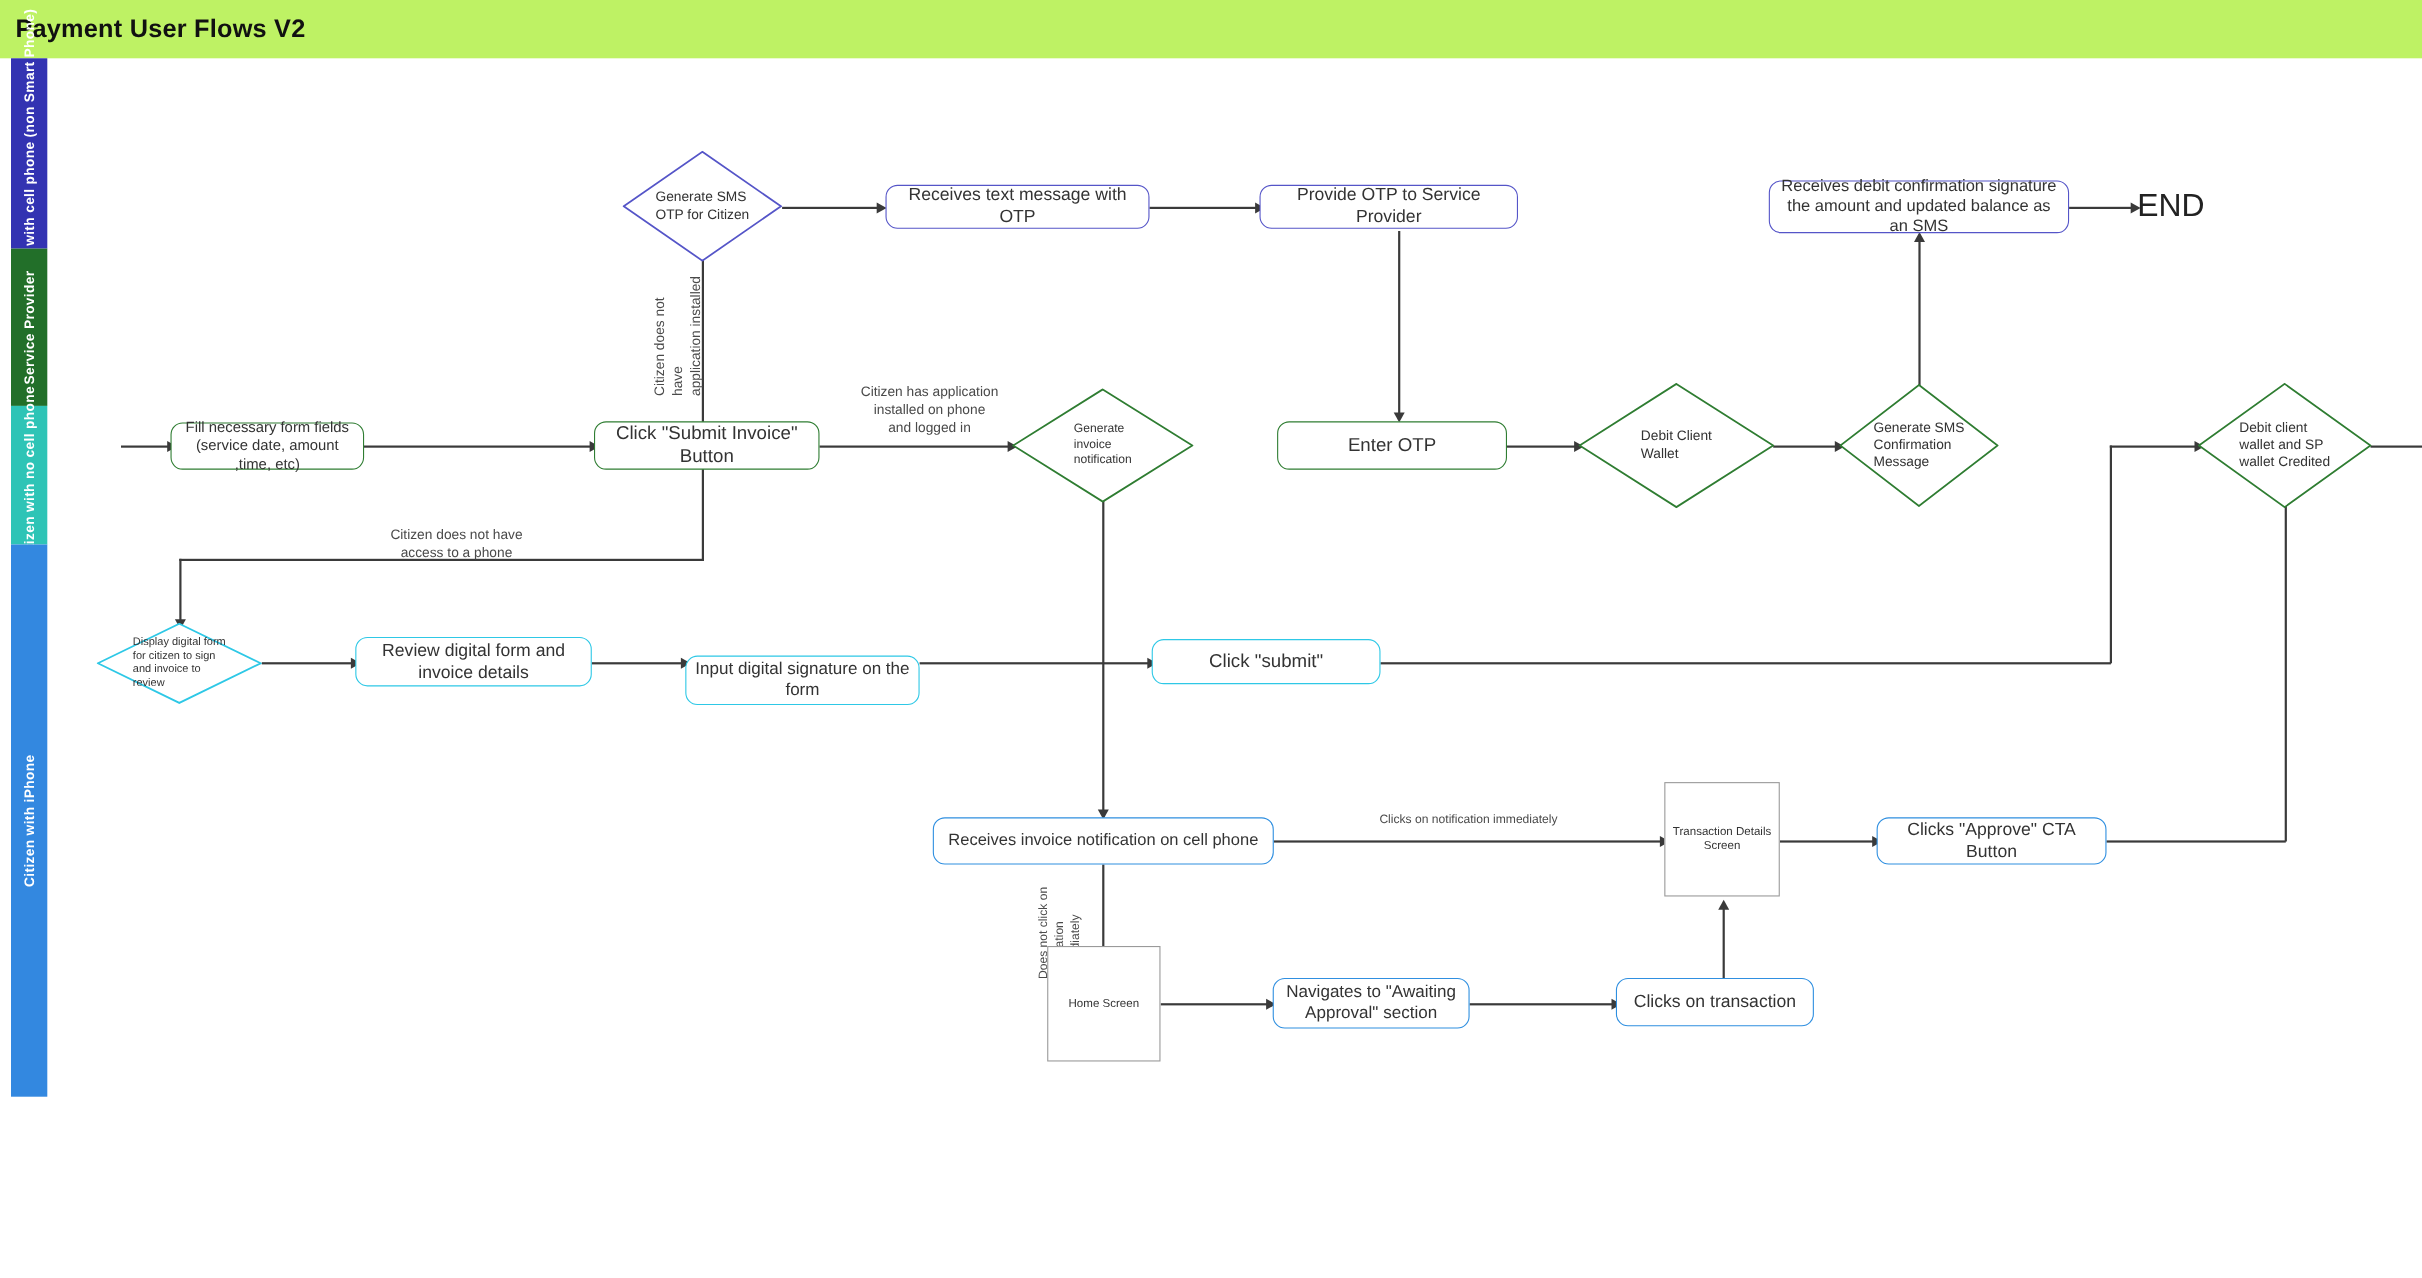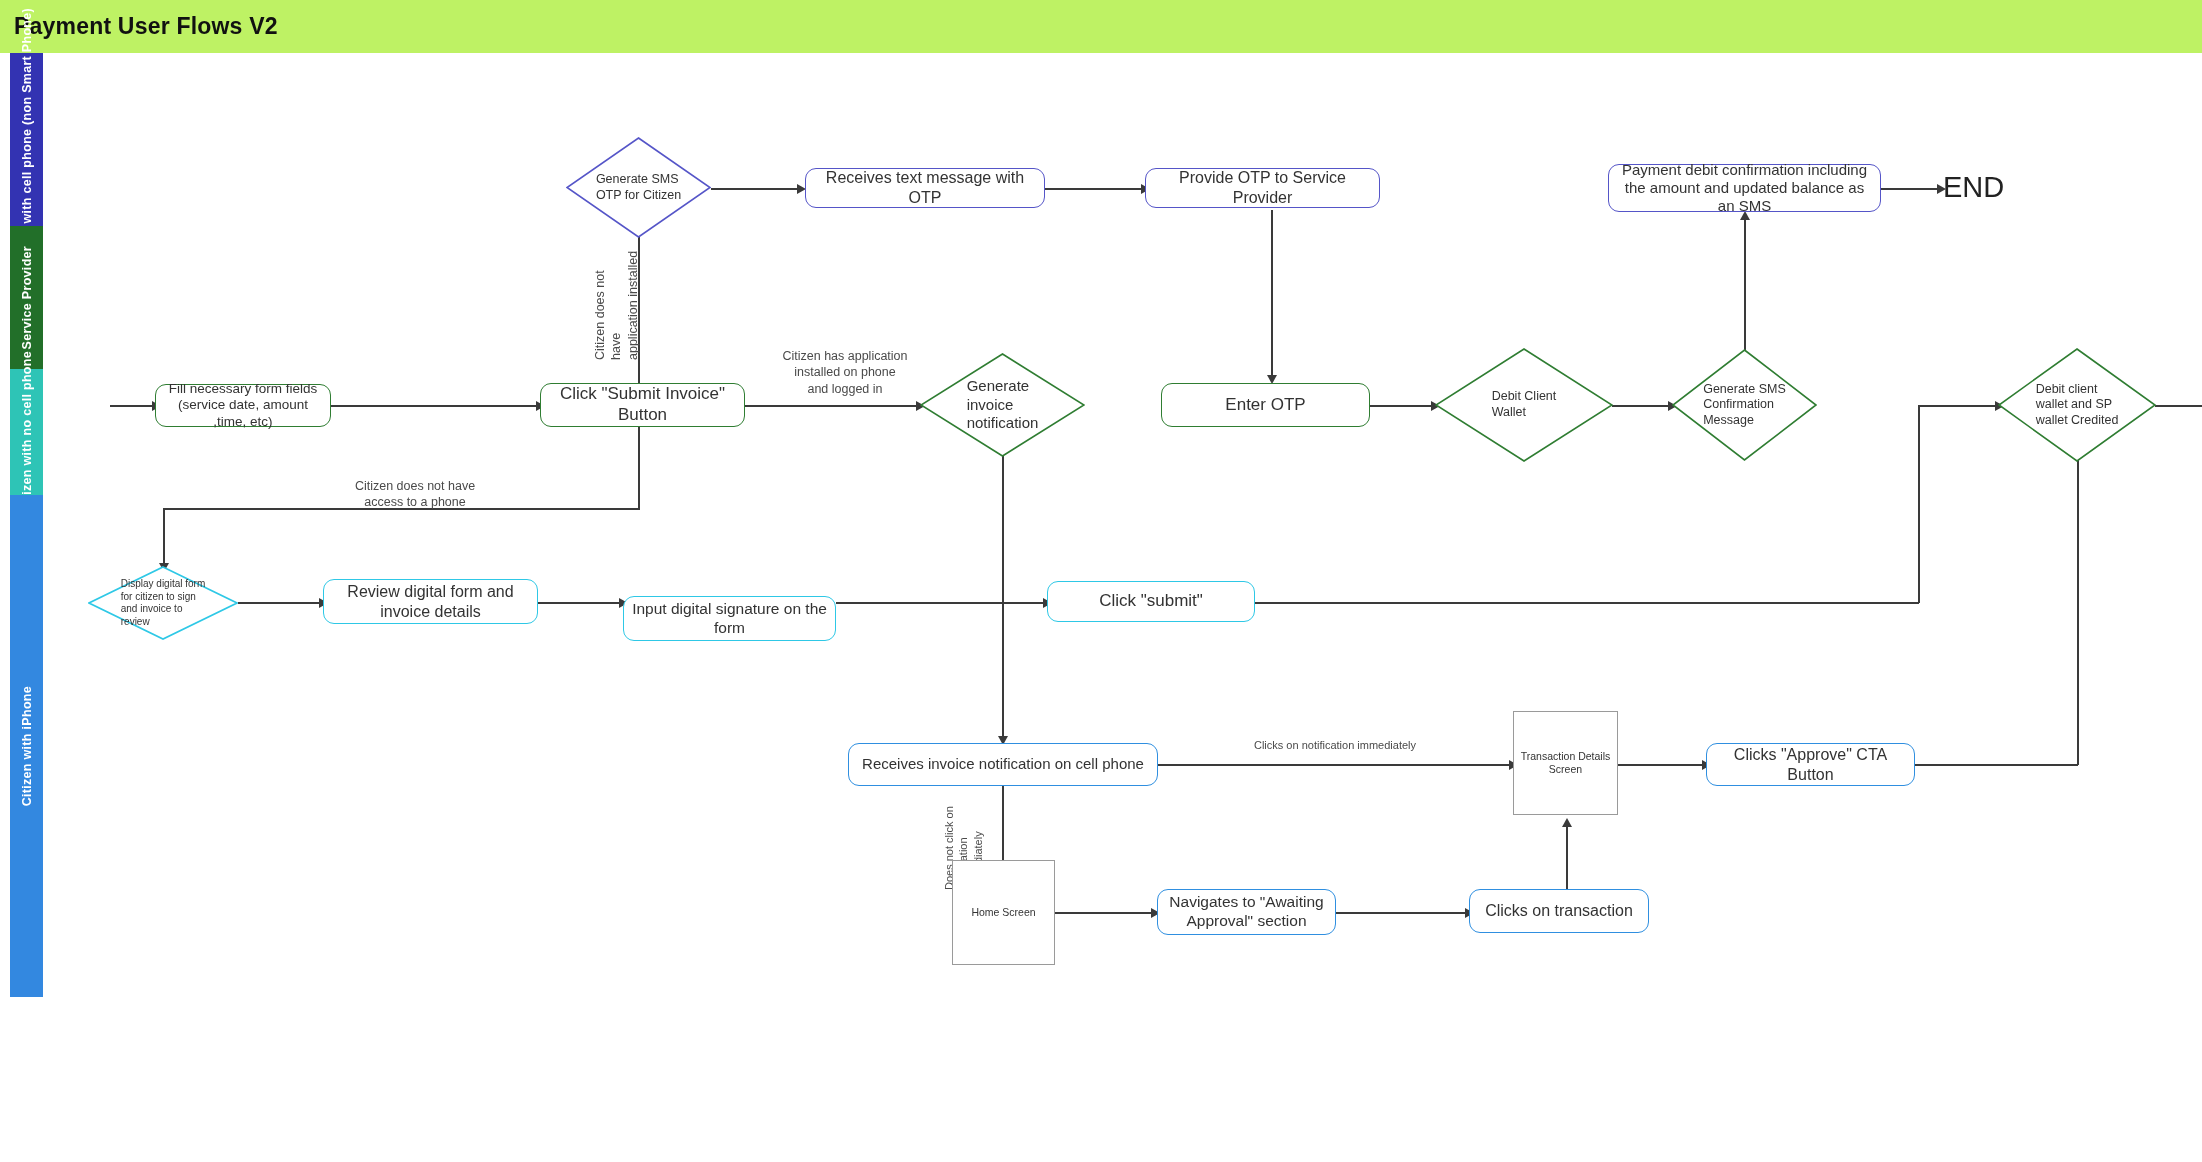--- a/index.html
+++ b/index.html
@@ -155,21 +155,21 @@
       <polygon points="72.5,1 144,50.5 72.5,100 1,50.5" fill="#ffffff" stroke="#5555c8" stroke-width="1.6"></polygon>
     </svg>
     <div class="dtxt" style="font-size:12.5px;white-space:pre-line;">Generate SMS
 OTP for Citizen</div>
   </div>
 
   <div class="dia" style="left:920px;top:300px;width:165px;height:104px;">
     <svg class="dshape" viewBox="0 0 165 104" preserveAspectRatio="none">
       <polygon points="82.5,1 164,52 82.5,103 1,52" fill="#ffffff" stroke="#2f7d32" stroke-width="1.6"></polygon>
     </svg>
-    <div class="dtxt" style="font-size:15px;white-space:pre-line;">Generate
+    <div class="dtxt" style="font-size:11px;white-space:pre-line;">Generate
 invoice
 notification</div>
   </div>
 
   <div class="dia" style="left:1435px;top:295px;width:178px;height:114px;">
     <svg class="dshape" viewBox="0 0 178 114" preserveAspectRatio="none">
       <polygon points="89,1 177,57 89,113 1,57" fill="#ffffff" stroke="#2f7d32" stroke-width="1.6"></polygon>
     </svg>
     <div class="dtxt" style="font-size:12.5px;white-space:pre-line;">Debit Client
 Wallet</div>
@@ -205,21 +205,21 @@
 
   <div class="node" style="left:805px;top:115px;width:240px;height:40px;border-color:#5555c8;font-size:16px;text-align:center;">
     <span>Receives text message with OTP</span>
   </div>
 
   <div class="node" style="left:1145px;top:115px;width:235px;height:40px;border-color:#5555c8;font-size:16px;">
     <span>Provide OTP to Service Provider</span>
   </div>
 
   <div class="node" style="left:1608px;top:111px;width:273px;height:48px;border-color:#5555c8;font-size:15px;">
-    <span>Payment debit confirmation including the amount and updated balance as an SMS</span>
+    <span>Receives debit confirmation signature the amount and updated balance as an SMS</span>
   </div>
 
   <div class="endtxt" style="left:1943px;top:118px;">END</div>
 
   <div class="node" style="left:155px;top:331px;width:176px;height:43px;border-color:#2f7d32;font-size:13.5px;">
     <span>Fill necessary form fields (service date, amount ,time, etc)</span>
   </div>
 
   <div class="node" style="left:540px;top:330px;width:205px;height:44px;border-color:#2f7d32;font-size:17px;">
     <span>Click "Submit Invoice" Button</span>

